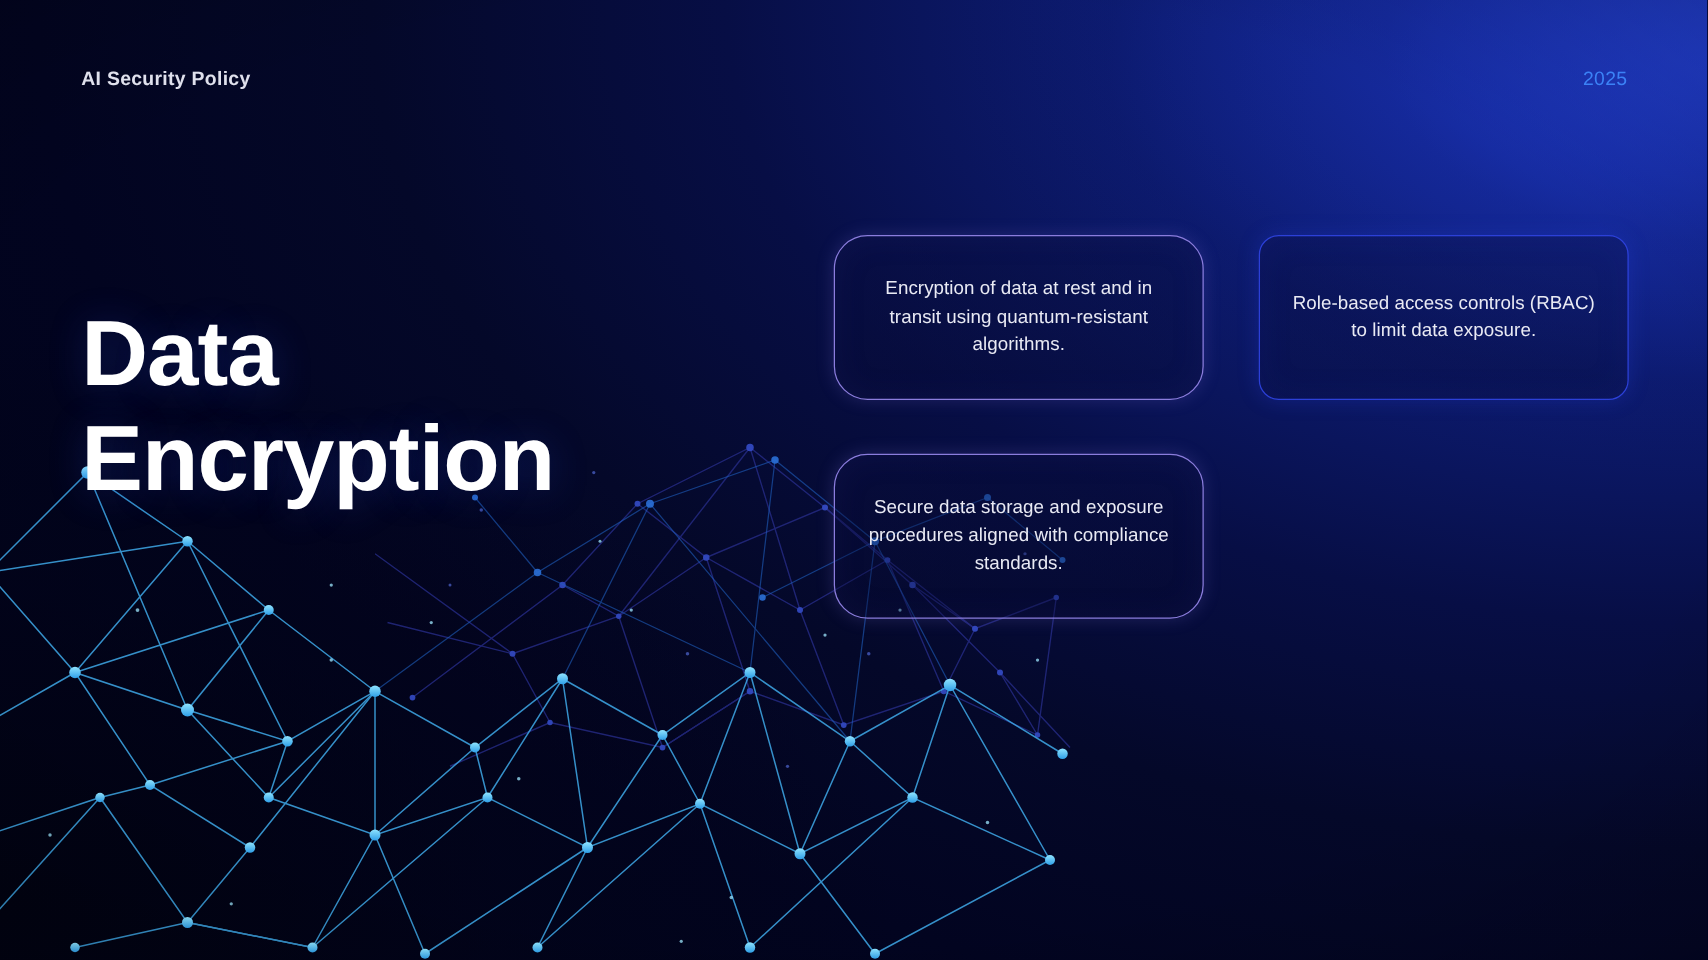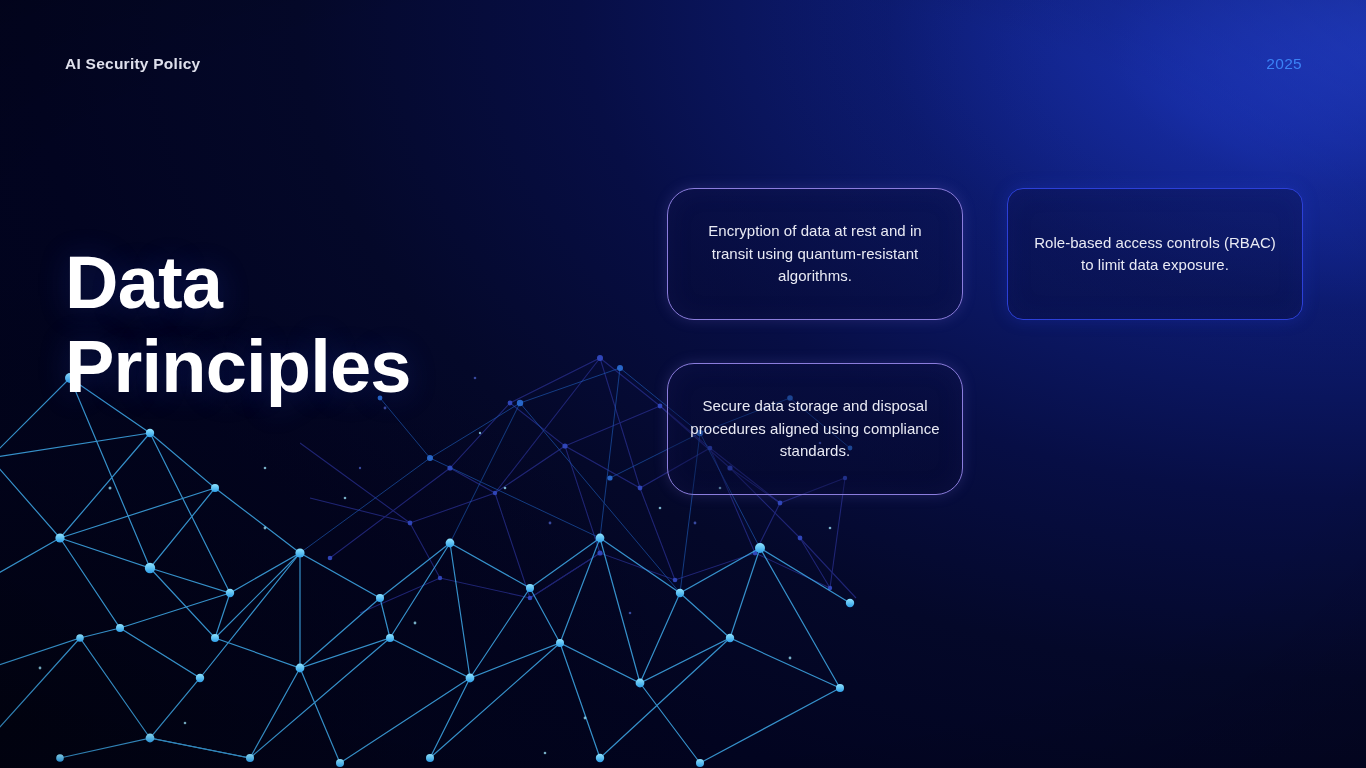--- a/index.html
+++ b/index.html
@@ -287,28 +287,28 @@
 
   <div class="bg-vignette"></div>
 
   <div class="topbar">
     <div class="eyebrow">AI Security Policy</div>
     <div class="year">2025</div>
   </div>
 
   <div class="title-wrap">
     <div class="title">Data</div>
-    <div class="title">Principles</div>
+    <div class="title">Encryption</div>
   </div>
 
   <div class="cards">
     <div class="card violet">
       <div class="card-text">Encryption of data at rest and in transit using quantum-resistant algorithms.</div>
     </div>
     <div class="card blue">
       <div class="card-text">Role-based access controls (RBAC) to limit data exposure.</div>
     </div>
     <div class="card violet">
-      <div class="card-text">Secure data storage and disposal procedures aligned using compliance standards.</div>
+      <div class="card-text">Secure data storage and exposure procedures aligned with compliance standards.</div>
     </div>
   </div>
 
 </div>
 
 </body></html>

